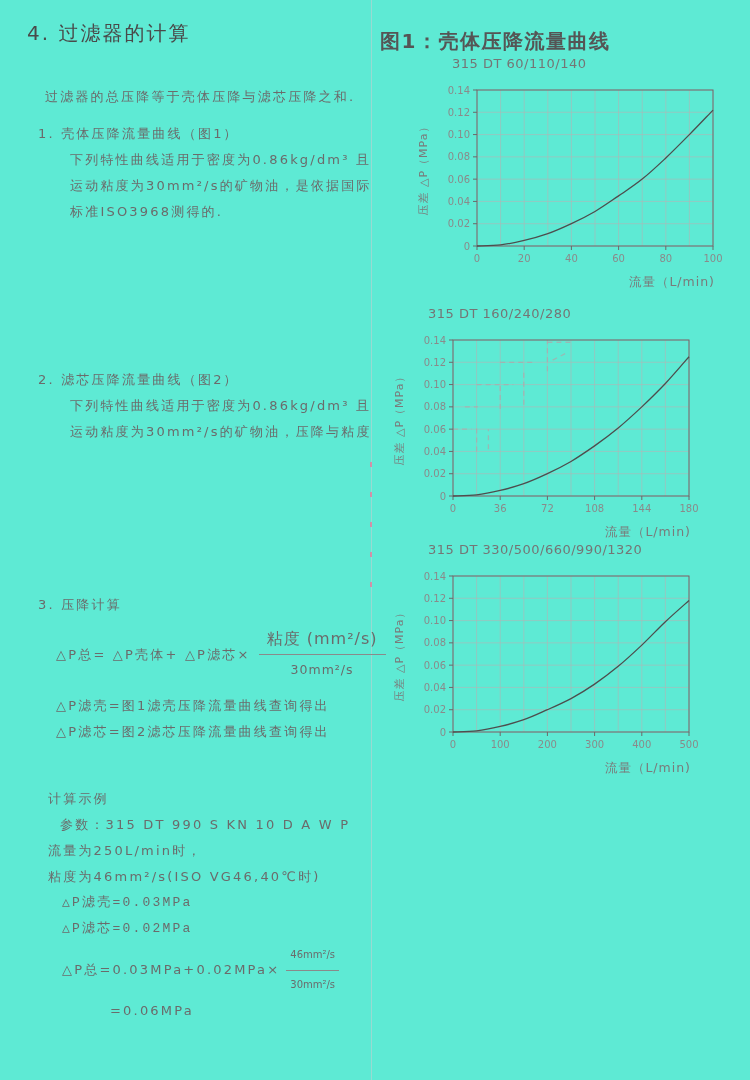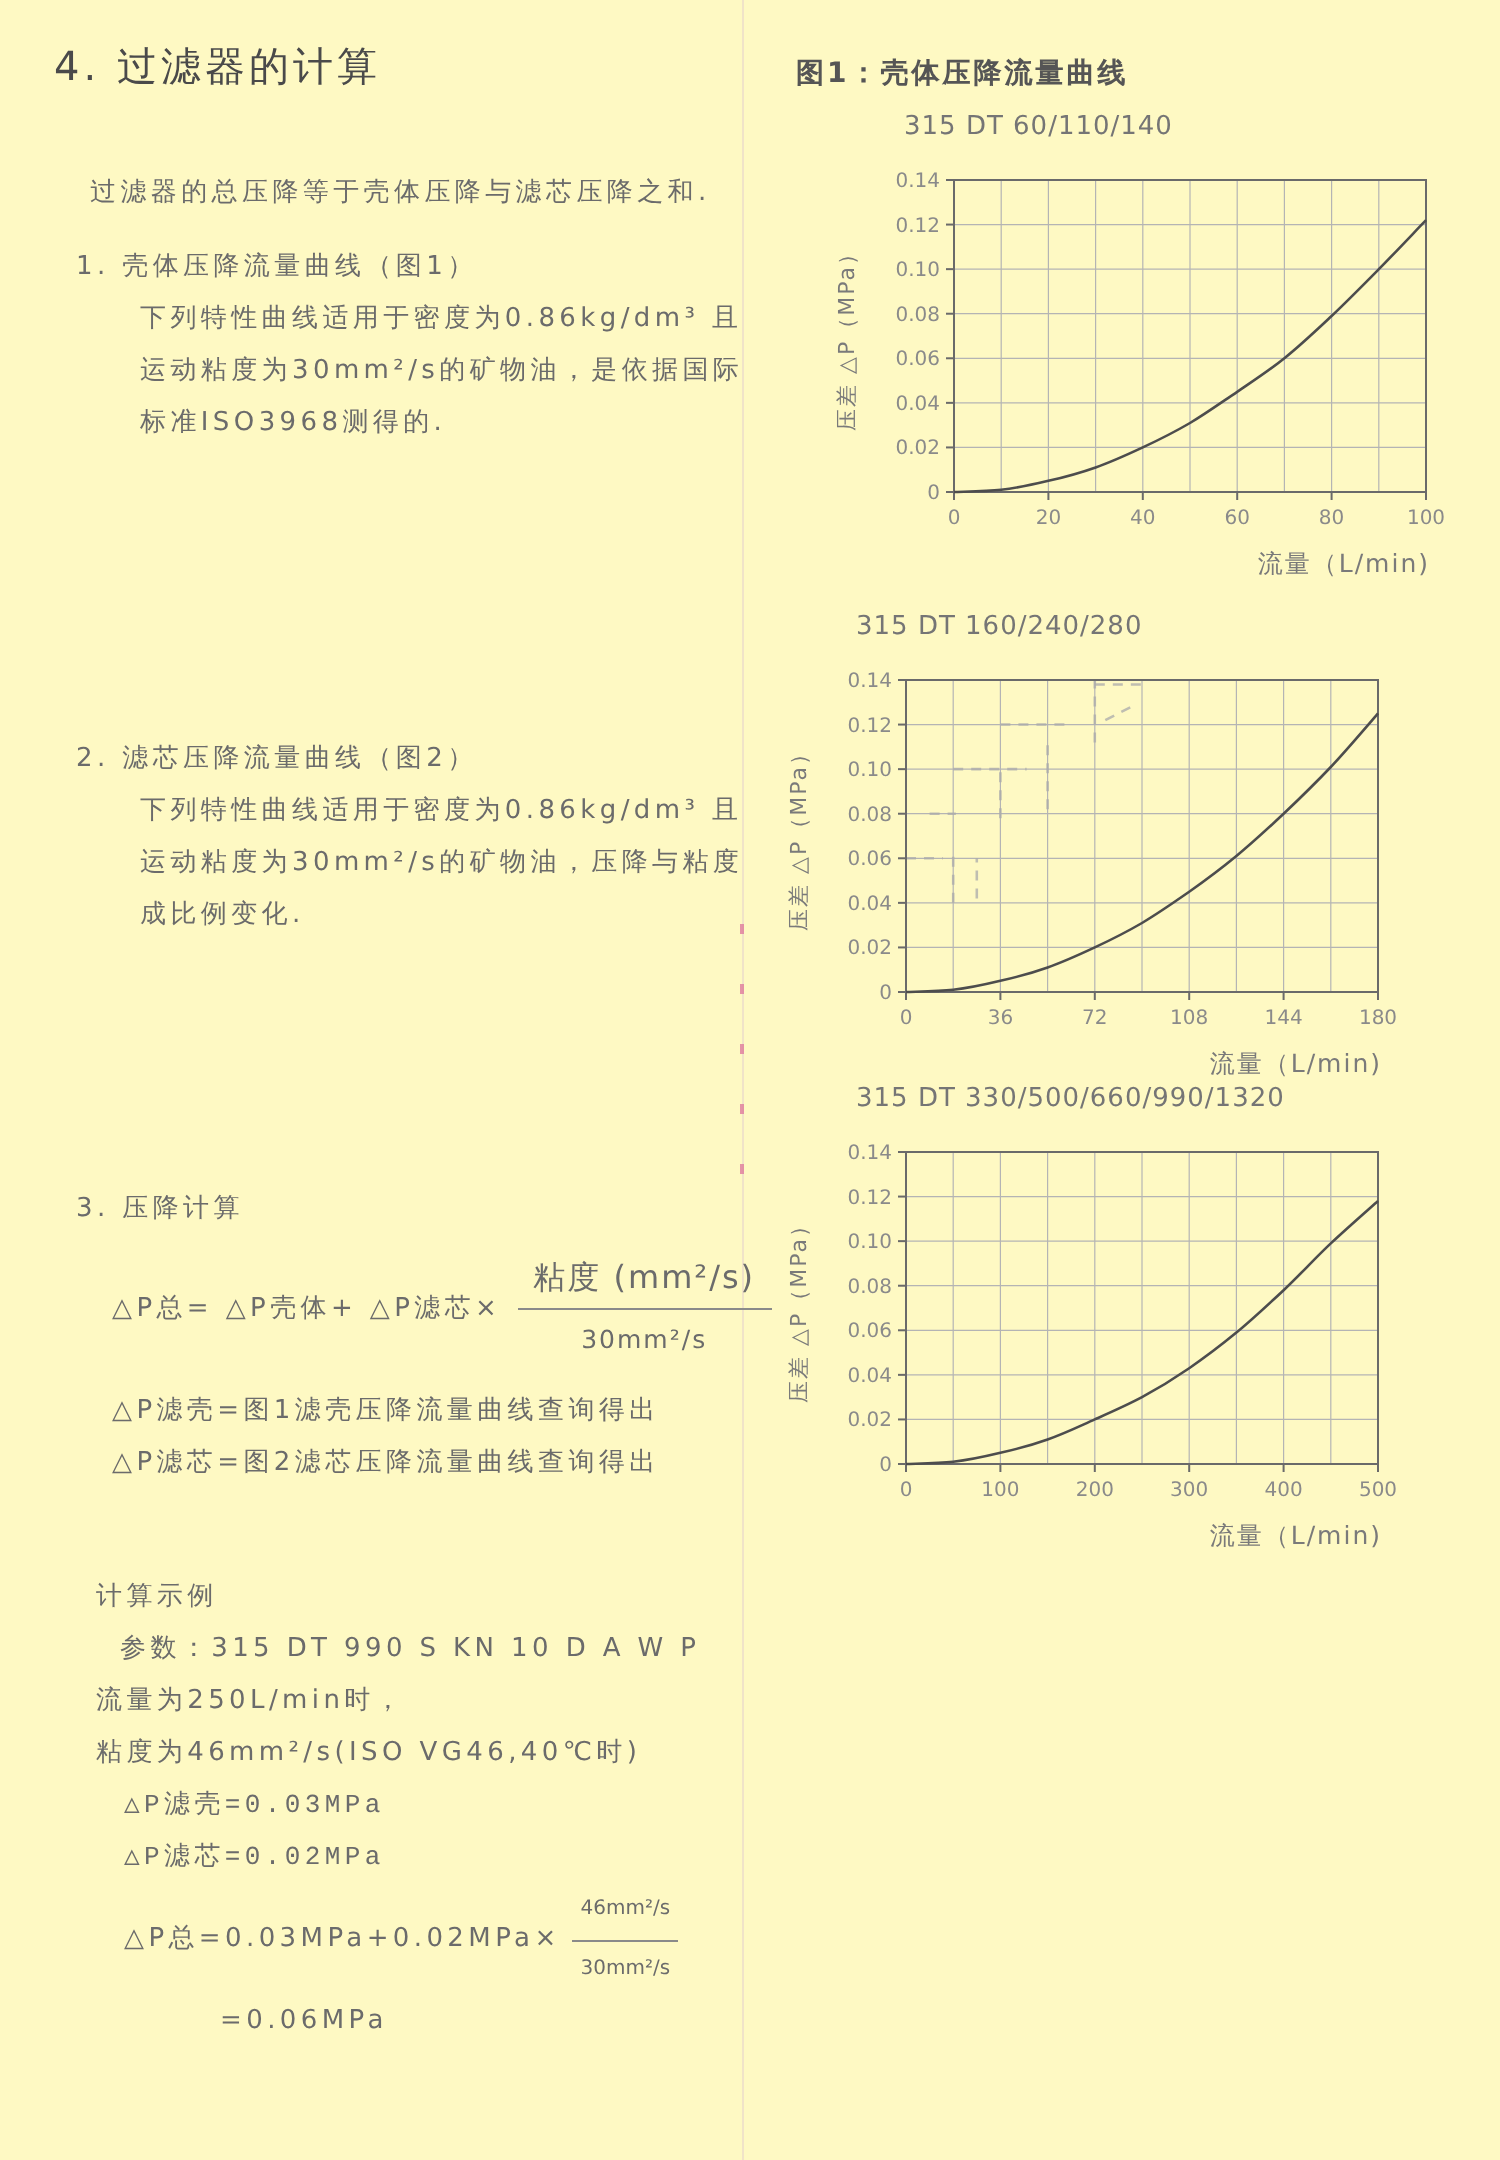--- a/index.html
+++ b/index.html
@@ -1,17 +1,17 @@
 <!DOCTYPE html>
 <html><head>
 <meta charset="utf-8">
 <style>
   html,body{margin:0;padding:0;background:#fff;}
   .page{
-    position:relative;width:750px;height:1080px;background:#fef9c3;overflow:hidden;
+    position:relative;width:750px;height:1080px;background:#5eead4;overflow:hidden;
     font-family:"DejaVu Sans",sans-serif;color:#666;
   }
   .scanline{position:absolute;left:371px;top:0;width:1px;height:1080px;
     background:rgba(224,200,207,0.45);}
   .pinkdash{position:absolute;left:370px;top:462px;width:2px;height:128px;
     background:repeating-linear-gradient(180deg,rgba(224,130,160,.85) 0 5px,transparent 5px 30px);}
   .page-title{position:absolute;left:27px;top:20px;margin:0;font-size:20px;font-weight:500;
     color:#4a4a4a;letter-spacing:2px;}
   .cjk{font-size:13px;letter-spacing:2.2px;color:#6b6b6b;line-height:26px;}
   .intro{position:absolute;left:45px;top:84px;}
@@ -25,21 +25,21 @@
   .notes{margin-left:18px;margin-top:10px;}
   .example{position:absolute;left:48px;top:786px;}
   .example .param{margin-left:12px;}
   .example .subline{}
   .example .dpline{margin-left:14px;font-family:Liberation Mono, monospace;}
   .total-row{display:flex;align-items:center;margin-left:14px;}
   .frac-sm{display:inline-block;text-align:center;margin-left:6px;letter-spacing:0;}
   .frac-sm .num{display:block;padding:0 4px 2px 4px;border-bottom:1px solid #8a8a8a;font-size:10px;}
   .frac-sm .den{display:block;padding-top:1px;font-size:10px;}
   .example .result{margin-left:62px;}
-  .figure-header{position:absolute;left:398px;top:28px;font-size:14px;font-weight:600;
+  .figure-header{position:absolute;left:380px;top:28px;font-size:20px;font-weight:600;
     color:#555;letter-spacing:1.5px;}
   .chart{position:absolute;left:373px;width:352px;}
   .chart0{top:56px;padding-left:24px;} .chart1{top:306px;} .chart2{top:542px;}
   .chart-title{margin-left:55px;height:22px;font-size:13px;color:#757575;letter-spacing:.5px;}
   .chart-svg{display:block;}
   .chart-svg text{font-family:"DejaVu Sans",sans-serif;}
 </style>
 </head>
 <body>
 
@@ -56,21 +56,20 @@
     <div class="heading">1. 壳体压降流量曲线（图1）</div>
     <div class="body-line">下列特性曲线适用于密度为0.86kg/dm³ 且</div>
     <div class="body-line">运动粘度为30mm²/s的矿物油，是依据国际</div>
     <div class="body-line">标准ISO3968测得的.</div>
   </div>
 
   <div class="sec sec2 cjk">
     <div class="heading">2. 滤芯压降流量曲线（图2）</div>
     <div class="body-line">下列特性曲线适用于密度为0.86kg/dm³ 且</div>
     <div class="body-line">运动粘度为30mm²/s的矿物油，压降与粘度</div>
-    <div class="body-line">成比例变化.</div>
   </div>
 
   <div class="sec sec3 cjk">
     <div class="heading">3. 压降计算</div>
     <div class="formula-row">
       <span>△P总= △P壳体+ △P滤芯×</span>
       <span class="frac">
         <span class="num">粘度 (mm²/s)</span>
         <span class="den">30mm²/s</span>
       </span>

